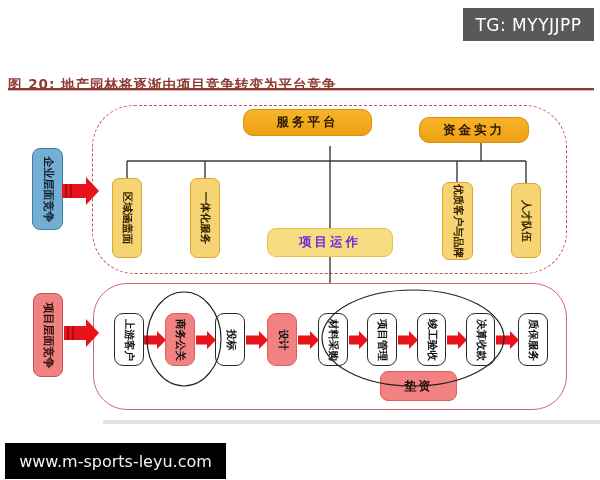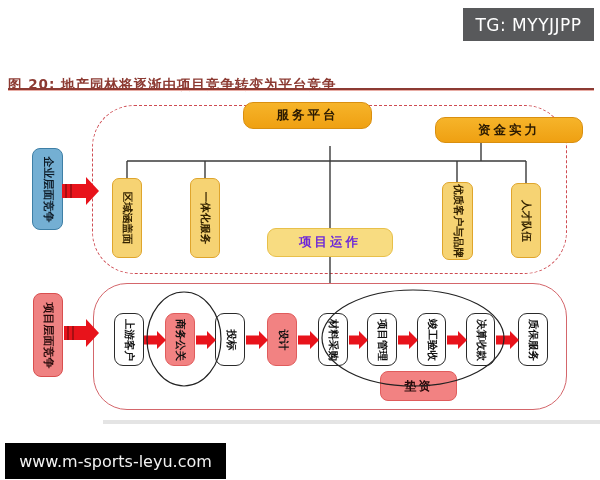--- a/index.html
+++ b/index.html
@@ -51,22 +51,22 @@
   .side-box-blue {
     left:32px; top:148px; width:31px; height:82px;
     background:#74afd3; border:1.5px solid #3e7fa6; border-radius:8px;
     color:#0d1a26; font-size:11px; font-weight:bold;
   }
   .gold-box {
     background:linear-gradient(#f6b42a,#efa012);
     border:1px solid #d98f10; border-radius:10px;
     color:#2b1a02; font-size:12.5px; font-weight:bold; letter-spacing:3px;
   }
-  .gold-platform { left:243px; top:102px; width:129px; height:27px; }
-  .gold-capital  { left:419px; top:117px; width:148px; height:26px;margin-left:16px; }
+  .gold-platform { left:243px; top:109px; width:129px; height:27px; }
+  .gold-capital  { left:419px; top:117px; width:110px; height:26px; }
   .pillar {
     background:#f6d373; border:1px solid #dfa52c; border-radius:7px;
     color:#332200; font-size:10.5px; font-weight:bold;
   }
   .pillar-1 { left:112px; top:178px; width:30px; height:80px; }
   .pillar-2 { left:190px; top:178px; width:30px; height:80px; }
   .pillar-3 { left:442px; top:182px; width:31px; height:78px; }
   .pillar-4 { left:511px; top:183px; width:30px; height:75px; }
   .op-box {
     left:267px; top:228px; width:126px; height:29px;

